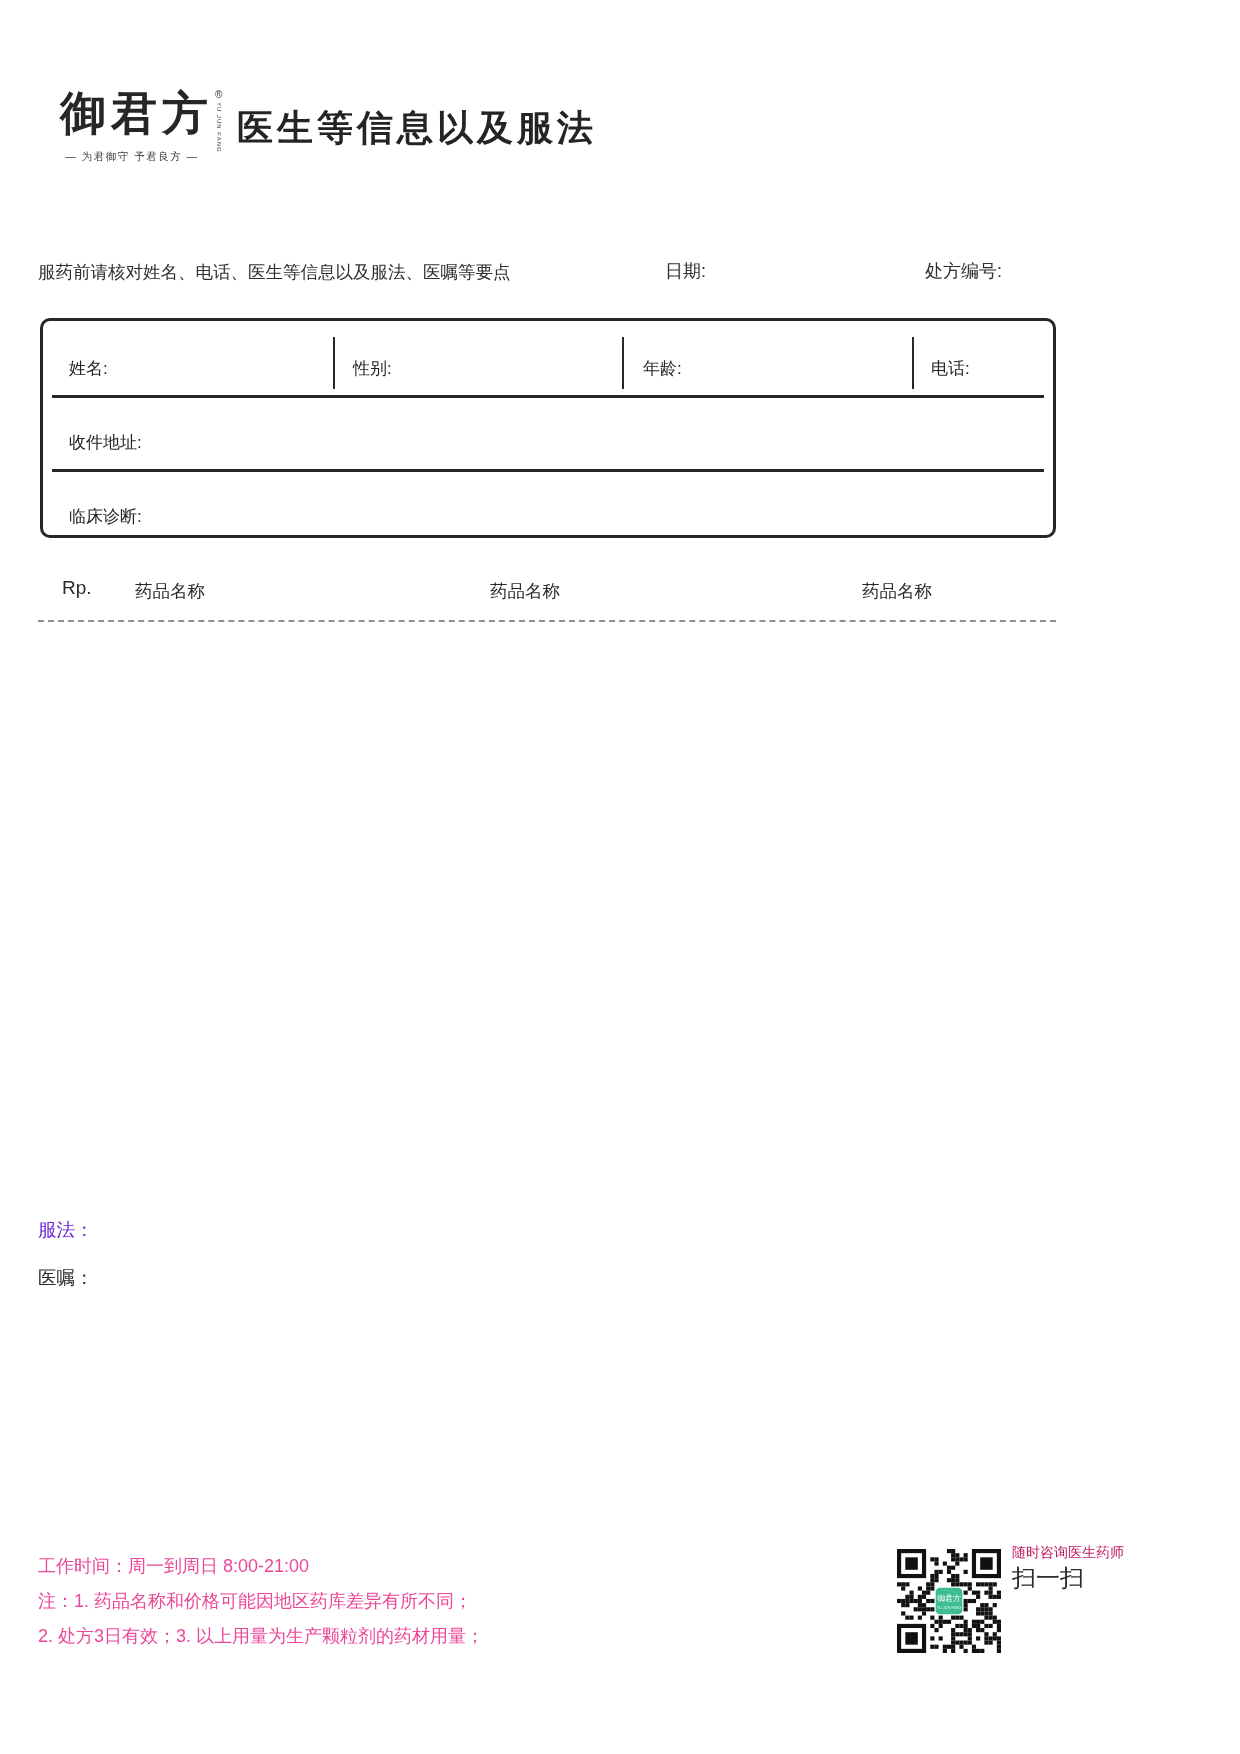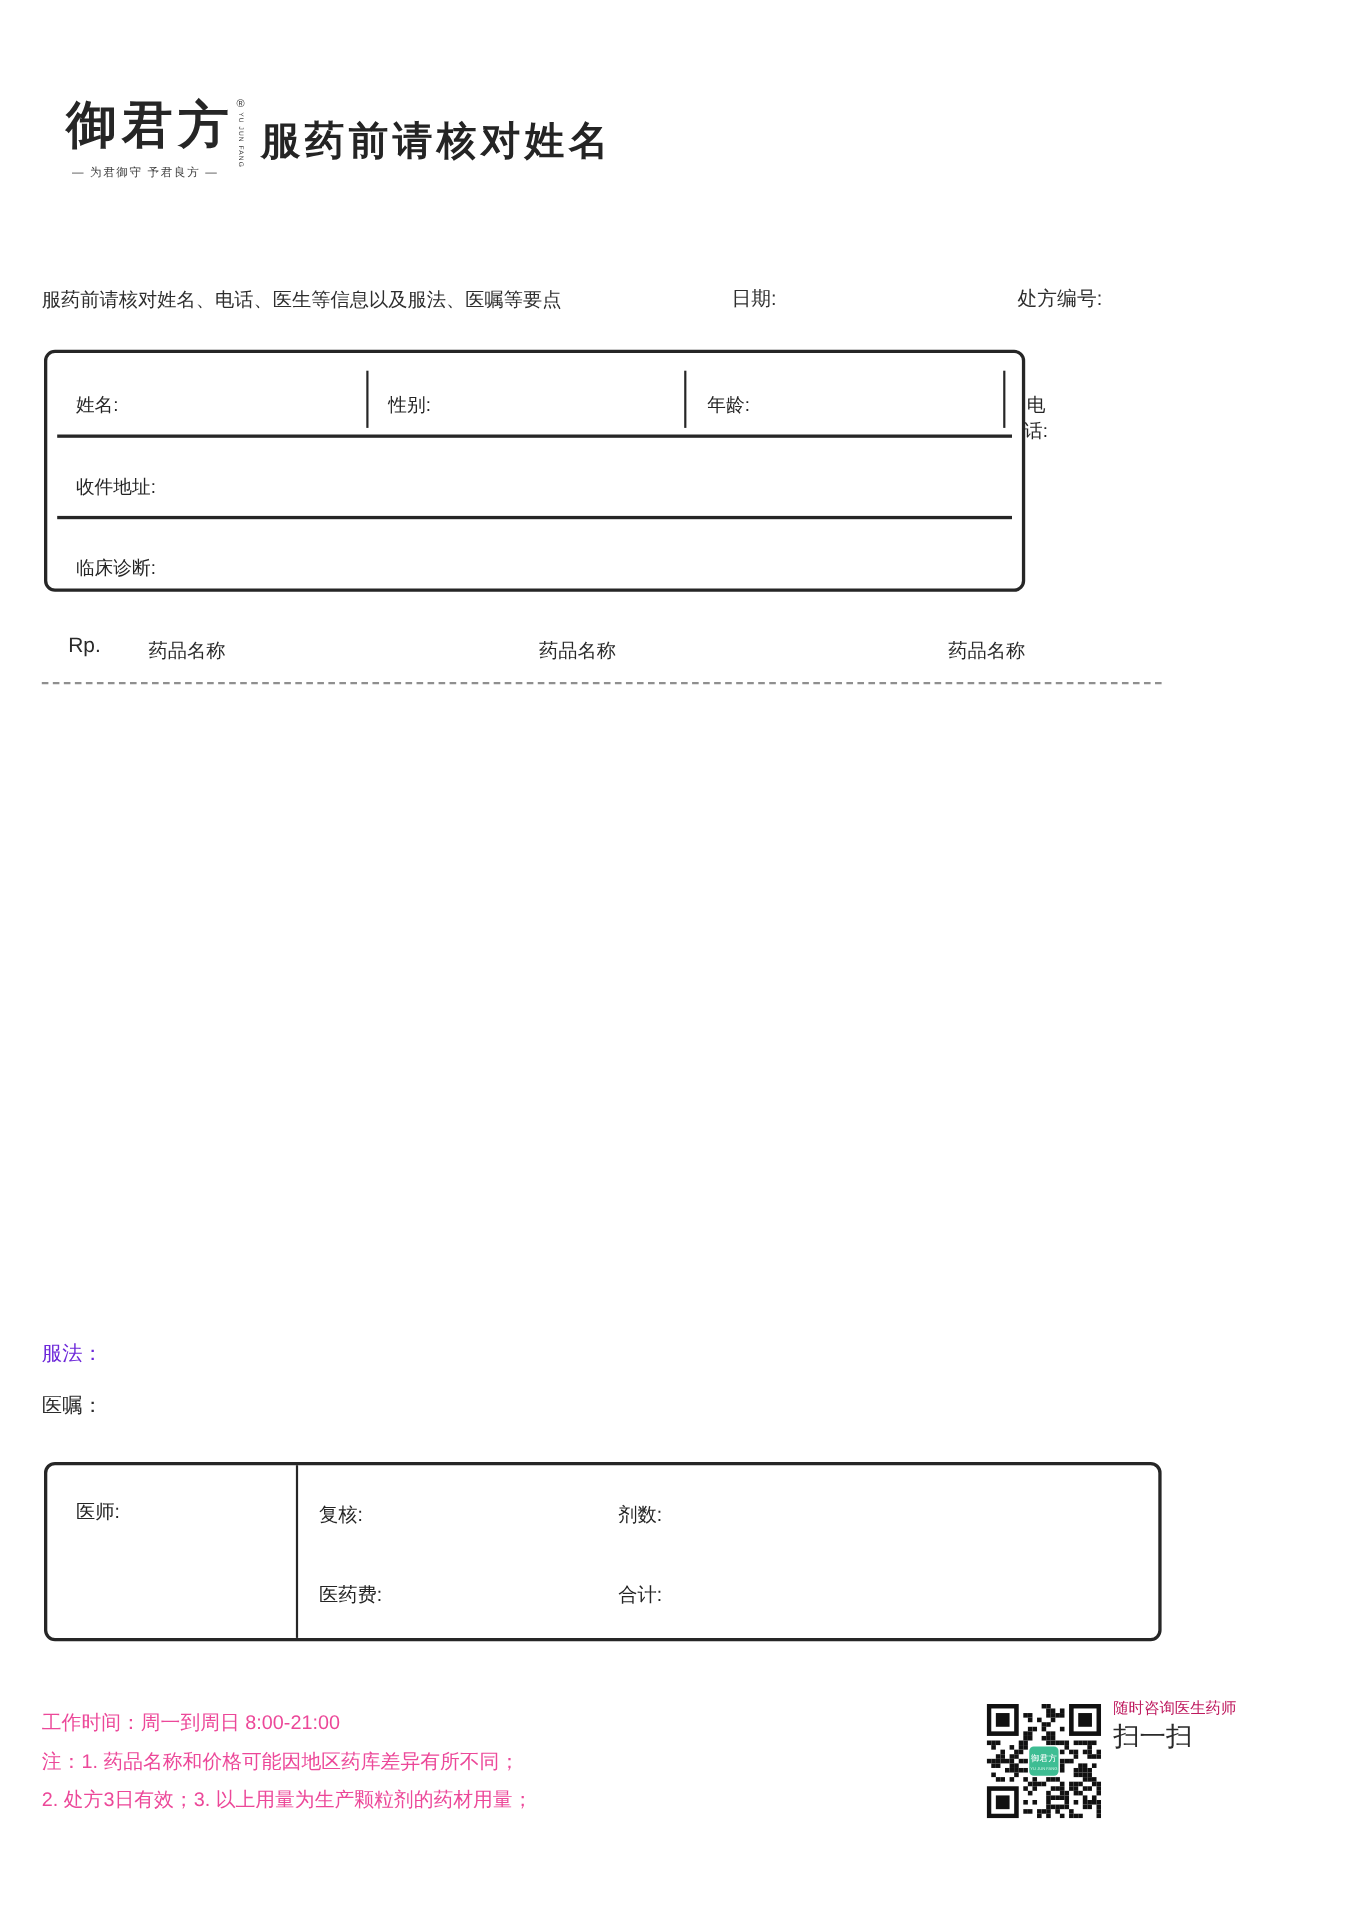--- a/index.html
+++ b/index.html
@@ -30,21 +30,21 @@
     font-size:36px; font-weight:900; letter-spacing:4px; color:#242424; line-height:1.2;
   }
 
   
   .notice   { position:absolute; left:38px;  top:260px; font-size:17.5px; color:#2e2e2e; }
   .date-lbl { position:absolute; left:665px; top:259px; font-size:18px; color:#2e2e2e; }
   .rxno-lbl { position:absolute; left:925px; top:259px; font-size:18px; color:#2e2e2e; }
 
   
   .patient-box {
-    position:absolute; left:40px; top:318px; width:892px; height:220px;
+    position:absolute; left:40px; top:318px; width:1016px; height:220px;
     border:3px solid #262626; border-radius:10px; background:#fff;text-align:center;
   }
   .p-lbl { position:absolute; font-size:17px; color:#252525; }
   .vsep  { position:absolute; width:2px; background:#262626; top:16px; height:52px; }
   .hline { position:absolute; left:9px; right:9px; height:2.5px; background:#262626; }
 
   
   .rp-lbl   { position:absolute; left:62px; top:577px; font-size:19px; color:#2a2a2a; }
   .drug-col { position:absolute; top:579px; font-size:17.5px; color:#2a2a2a; }
   .drug-col.c1 { left:135px; }
@@ -83,21 +83,21 @@
 <div class="page">
 
   <div class="logo-wrap">
     <div class="logo-main">御君方</div>
     <div class="logo-side">
       <span class="logo-reg">®</span>
       <span class="logo-vtext">YU JUN FANG</span>
     </div>
   </div>
   <div class="logo-tagline">— 为君御守 予君良方 —</div>
-  <div class="hospital-name">服药前请核对姓名</div>
+  <div class="hospital-name">医生等信息以及服法</div>
 
   <div class="notice">服药前请核对姓名、电话、医生等信息以及服法、医嘱等要点</div>
   <div class="date-lbl">日期:</div>
   <div class="rxno-lbl">处方编号:</div>
 
   <div class="patient-box">
     <span class="p-lbl" style="left:26px;  top:36px;">姓名:</span>
     <span class="p-lbl" style="left:310px; top:36px;">性别:</span>
     <span class="p-lbl" style="left:600px; top:36px;">年龄:</span>
     <span class="p-lbl" style="left:888px; top:36px;">电话:</span>
@@ -112,28 +112,20 @@
 
   <div class="rp-lbl">Rp.</div>
   <div class="drug-col c1">药品名称</div>
   <div class="drug-col c2">药品名称</div>
   <div class="drug-col c3">药品名称</div>
   <div class="dashed-line"></div>
 
   <div class="usage-lbl">服法：</div>
   <div class="advice-lbl">医嘱：</div>
 
-  <div class="signoff-box">
-    <div class="signoff-vsep"></div>
-    <span class="s-lbl" style="left:26px;  top:30px;">医师:</span>
-    <span class="s-lbl" style="left:247px; top:33px;">复核:</span>
-    <span class="s-lbl" style="left:519px; top:33px;">剂数:</span>
-    <span class="s-lbl" style="left:247px; top:105px;">医药费:</span>
-    <span class="s-lbl" style="left:519px; top:105px;">合计:</span>
-  </div>
 
   <div class="foot-line fl1">工作时间：周一到周日 8:00-21:00</div>
   <div class="foot-line fl2">注：1. 药品名称和价格可能因地区药库差异有所不同；</div>
   <div class="foot-line fl3">2. 处方3日有效；3. 以上用量为生产颗粒剂的药材用量；</div>
 
   <div class="qr-box"><svg viewBox="0 0 25 25" width="104" height="104">
         <rect x="12" y="0" width="1" height="1" fill="#111"></rect>
         <rect x="13" y="0" width="1" height="1" fill="#111"></rect>
         <rect x="13" y="1" width="1" height="1" fill="#111"></rect>
         <rect x="14" y="1" width="1" height="1" fill="#111"></rect>

